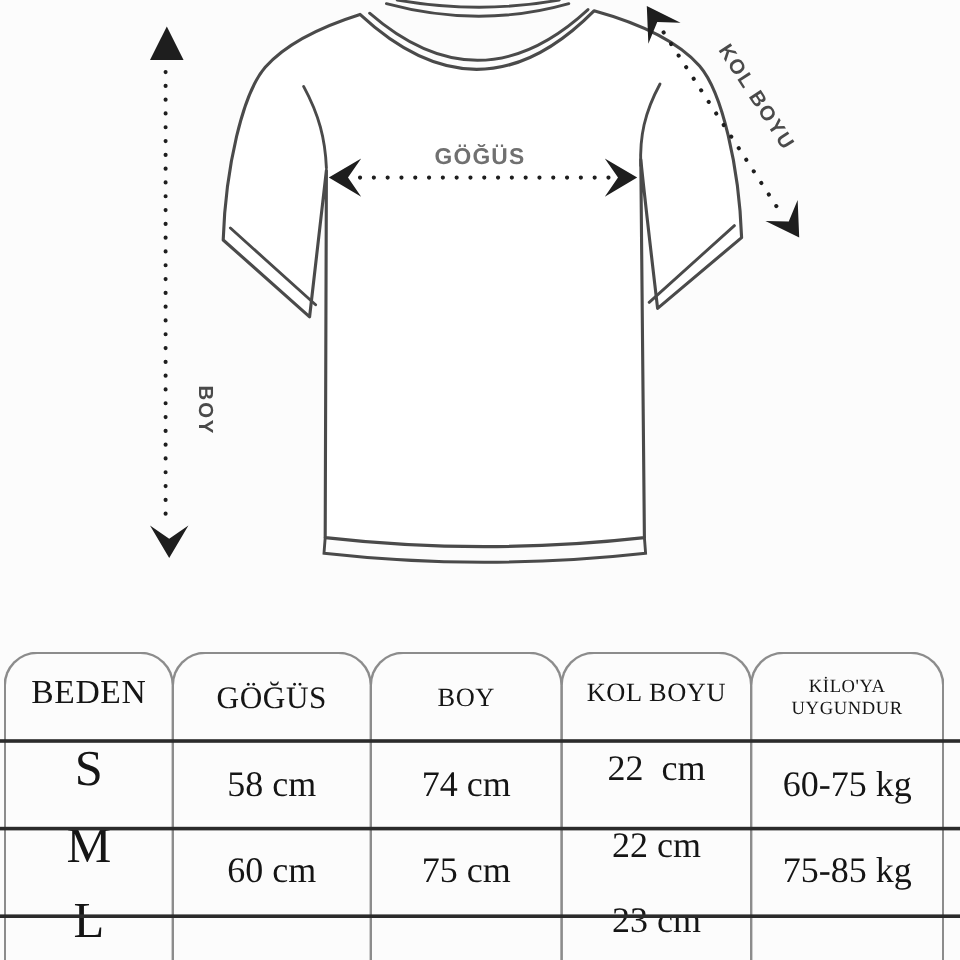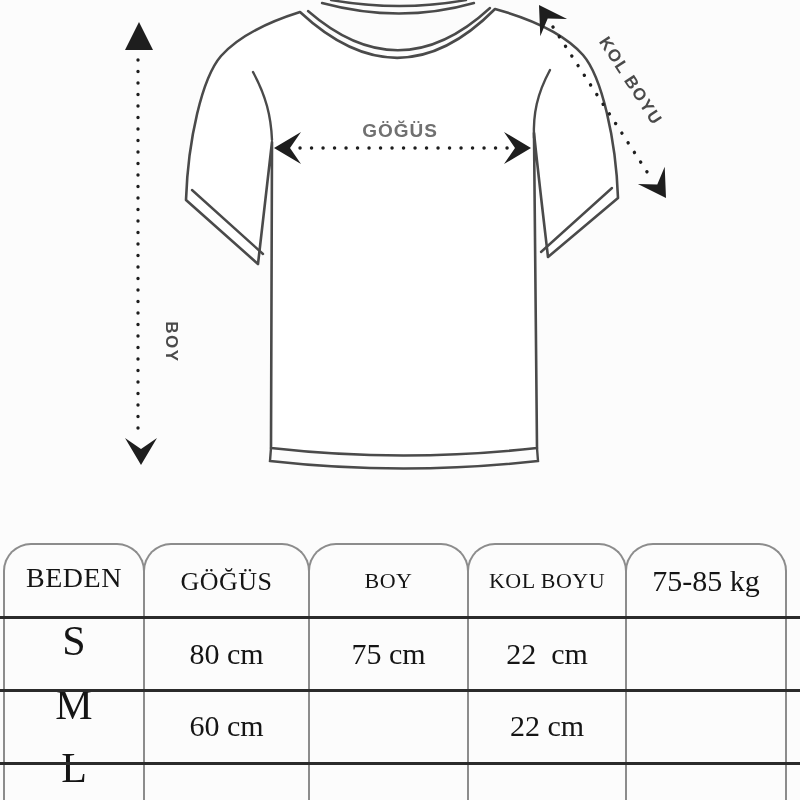--- a/index.html
+++ b/index.html
@@ -118,36 +118,40 @@
 
   <div class="col col-0">
     <div class="th">BEDEN</div>
     <div class="td size">S</div>
     <div class="td size">M</div>
     <div class="td size row-l">L</div>
   </div>
 
   <div class="col col-1">
     <div class="th">GÖĞÜS</div>
-    <div class="td">80 cm</div>
+    <div class="td">58 cm</div>
     <div class="td">60 cm</div>
   </div>
 
   <div class="col col-2">
     <div class="th">BOY</div>
+    <div class="td">74 cm</div>
     <div class="td">75 cm</div>
   </div>
 
   <div class="col col-3">
     <div class="th">KOL BOYU</div>
     <div class="td">22  cm</div>
     <div class="td">22 cm</div>
+    <div class="td">23 cm</div>
   </div>
 
   <div class="col col-4">
+    <div class="th">KİLO'YA UYGUNDUR</div>
+    <div class="td">60-75 kg</div>
     <div class="td">75-85 kg</div>
   </div>
 
 </div>
 
 <div class="hlines">
   <div class="hline hline-0"></div>
   <div class="hline hline-1"></div>
   <div class="hline hline-2"></div>
 </div>

